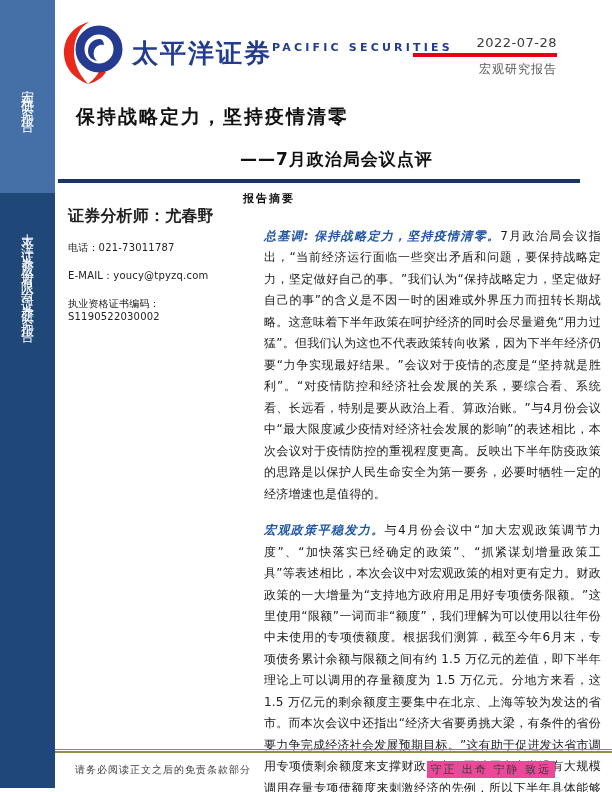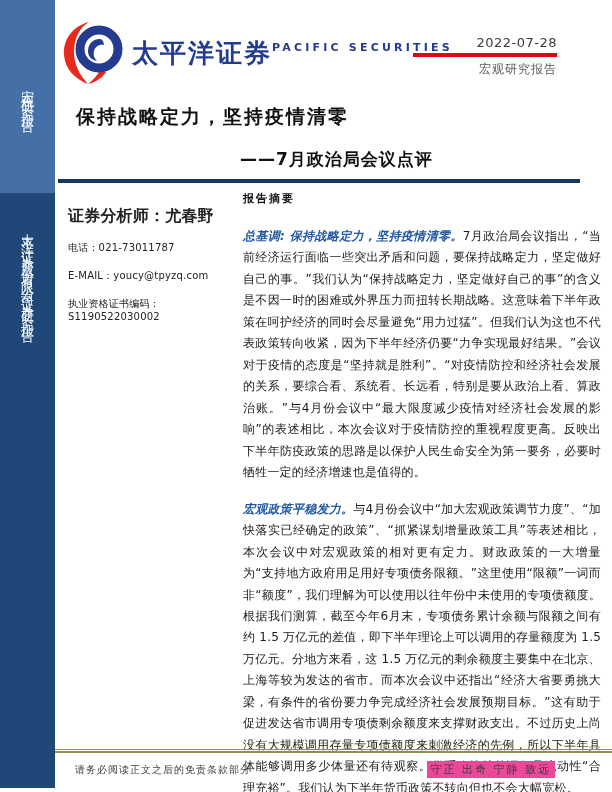--- a/index.html
+++ b/index.html
@@ -59,21 +59,21 @@
   
   .analyst { position: absolute; left: 68px; top: 206px; width: 170px; }
   .analyst .line { font-size: 10px; color: #222; margin-bottom: 14px; letter-spacing: 0.2px; }
   .analyst .line.name { font-weight: bold; font-size: 16px; }
 
   
   .summary { position: absolute; left: 243px; top: 191px; width: 358px; }
   .summary-heading { font-size: 11px; font-weight: bold; color: #111; letter-spacing: 2px; margin-bottom: 20px; }
   .summary p {
     font-size: 12px; line-height: 1.79; text-align: justify; color: #1b1b1b;
-    margin-bottom: 15px; letter-spacing: 0.2px;
+    margin-bottom: 15px; letter-spacing: 0.2px; margin-left: 21px;
   }
   .lead { color: #2157A4; font-weight: bold; font-style: italic; }
 
   
   .footer-rule {
     position: absolute; left: 55px; top: 749px; width: 557px; height: 4px;
     border-top: 1px solid #958F4F; border-bottom: 2px solid #958F4F;
   }
   .footer-disclaimer { position: absolute; left: 75px; top: 763px; font-size: 10px; color: #3c3c3c; letter-spacing: 1px; }
   .footer-motto {

